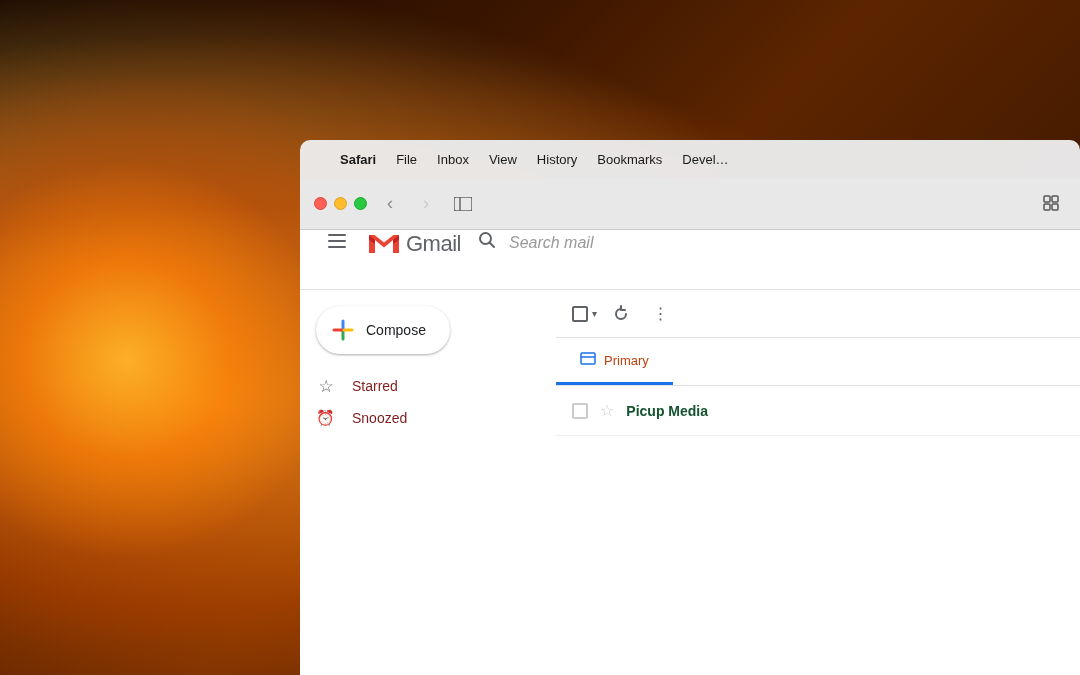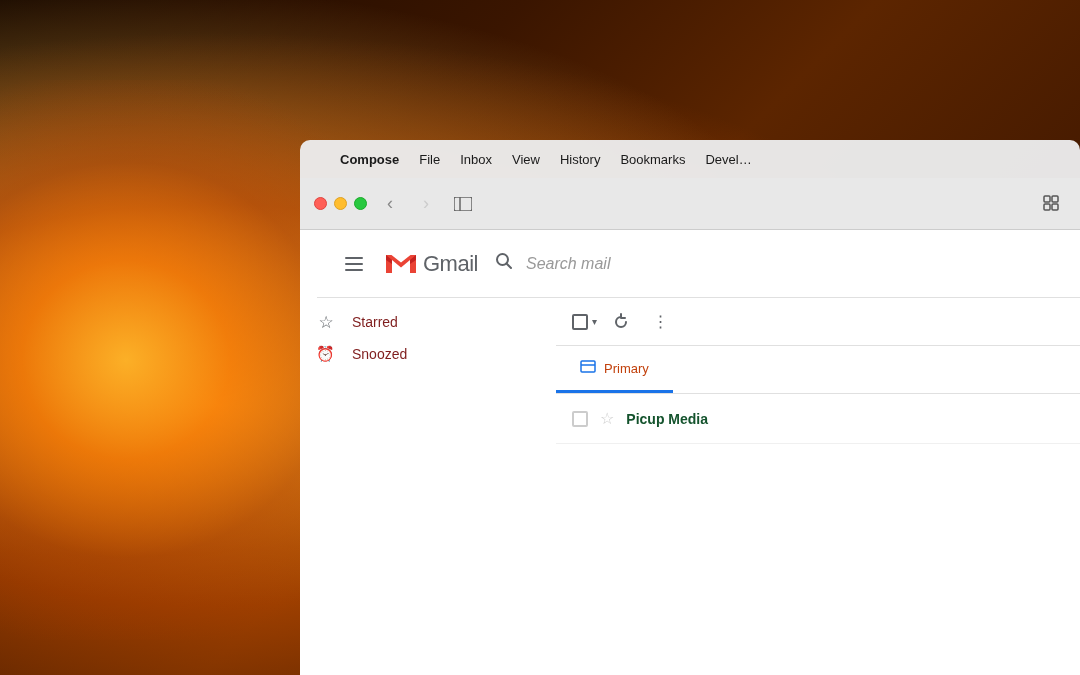--- a/index.html
+++ b/index.html
@@ -155,28 +155,27 @@
     
     .gmail-content {
       background: #fff;
       height: calc(100% - 52px);
       display: flex;
       flex-direction: column;
     }
 
     
     .gmail-header {
-      height: 68px;
+      height: 60px;
       background: #fff;
       display: flex;
-      align-items: center;
+      align-items: flex-start;
       padding: 0 24px;
       border-bottom: 1px solid #e0e0e0;
       gap: 16px;
-      margin-left: 17px;
     }
 
     .hamburger {
       display: flex;
       flex-direction: column;
       gap: 4px;
       cursor: pointer;
       padding: 4px;
     }
     .hamburger span {
@@ -433,21 +432,21 @@
 </head>
 <body>
 
 <div class="bg"></div>
 <div class="lamp-glow"></div>
 
 <div class="laptop-frame">
 
   <div class="mac-menubar">
     <span class="apple-logo"></span>
-    <span class="menu-item bold">Compose</span>
+    <span class="menu-item bold">Safari</span>
     <span class="menu-item">File</span>
     <span class="menu-item">Inbox</span>
     <span class="menu-item">View</span>
     <span class="menu-item">History</span>
     <span class="menu-item">Bookmarks</span>
     <span class="menu-item">Devel…</span>
   </div>
 
   <div class="safari-window">
 
@@ -511,20 +510,32 @@
             </svg>
           </span>
           <span class="search-placeholder">Search mail</span>
         </div>
       </div>
 
       <div class="gmail-body">
 
         <div class="gmail-sidebar">
 
+          <button class="compose-btn">
+            <span class="compose-plus">
+
+              <svg width="22" height="22" viewBox="0 0 22 22">
+                <line x1="11" y1="2" x2="11" y2="10" stroke="#4285F4" stroke-width="3" stroke-linecap="round"></line>
+                <line x1="11" y1="12" x2="11" y2="20" stroke="#34A853" stroke-width="3" stroke-linecap="round"></line>
+                <line x1="2" y1="11" x2="10" y2="11" stroke="#EA4335" stroke-width="3" stroke-linecap="round"></line>
+                <line x1="12" y1="11" x2="20" y2="11" stroke="#FBBC05" stroke-width="3" stroke-linecap="round"></line>
+              </svg>
+            </span>
+            <span>Compose</span>
+          </button>
 
 
           <div class="nav-item">
             <span class="nav-item-icon" style="font-size:17px; color:#5f6368;">☆</span>
             <span class="nav-item-label">Starred</span>
           </div>
 
           <div class="nav-item">
             <span class="nav-item-icon" style="font-size:15px; color:#5f6368;">⏰</span>
             <span class="nav-item-label">Snoozed</span>

